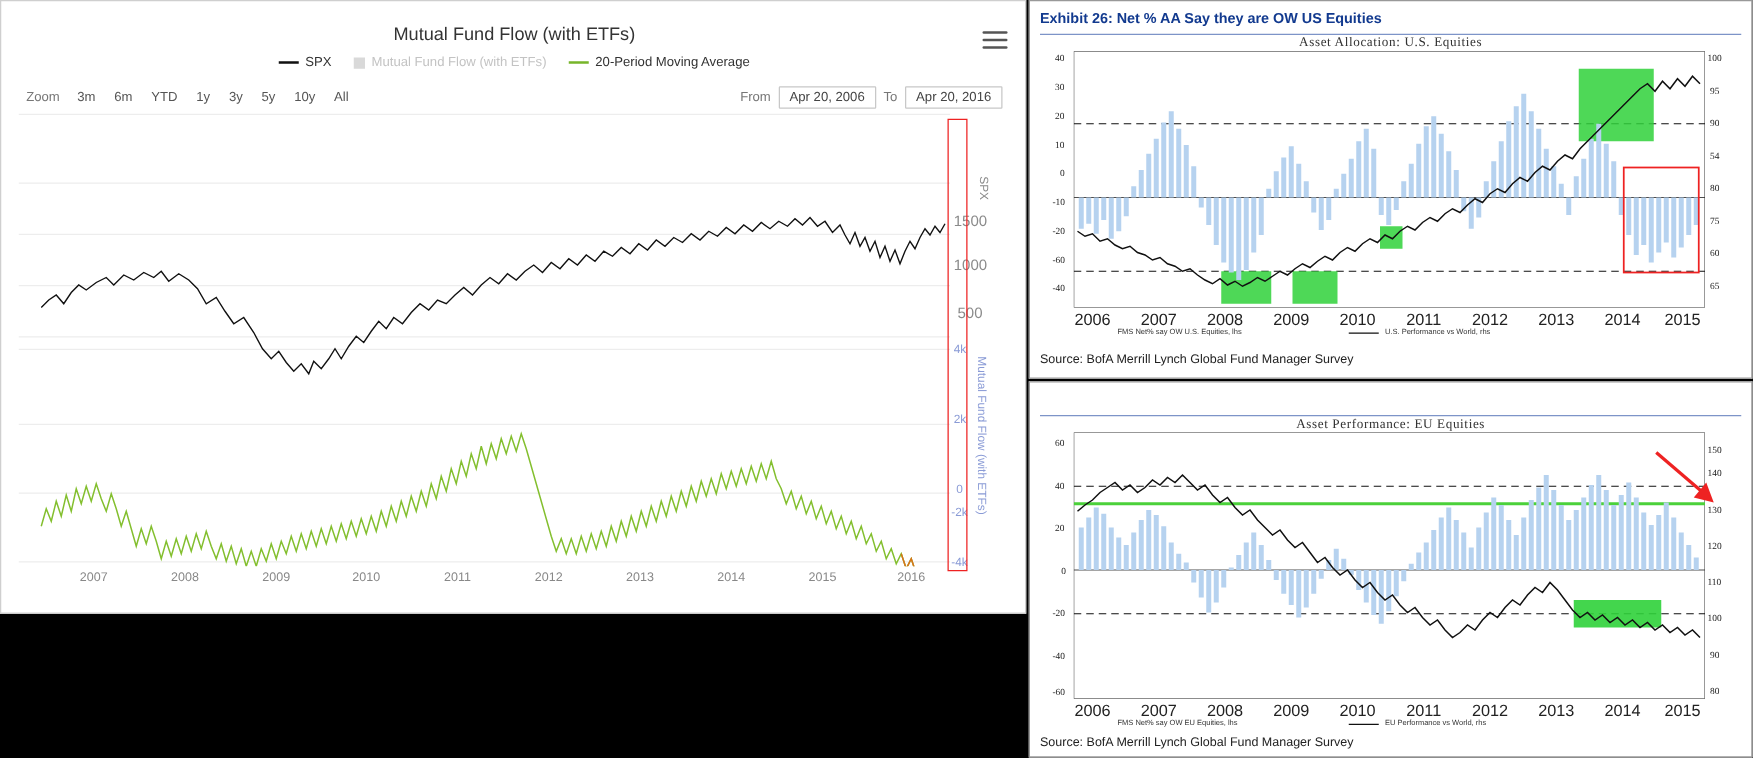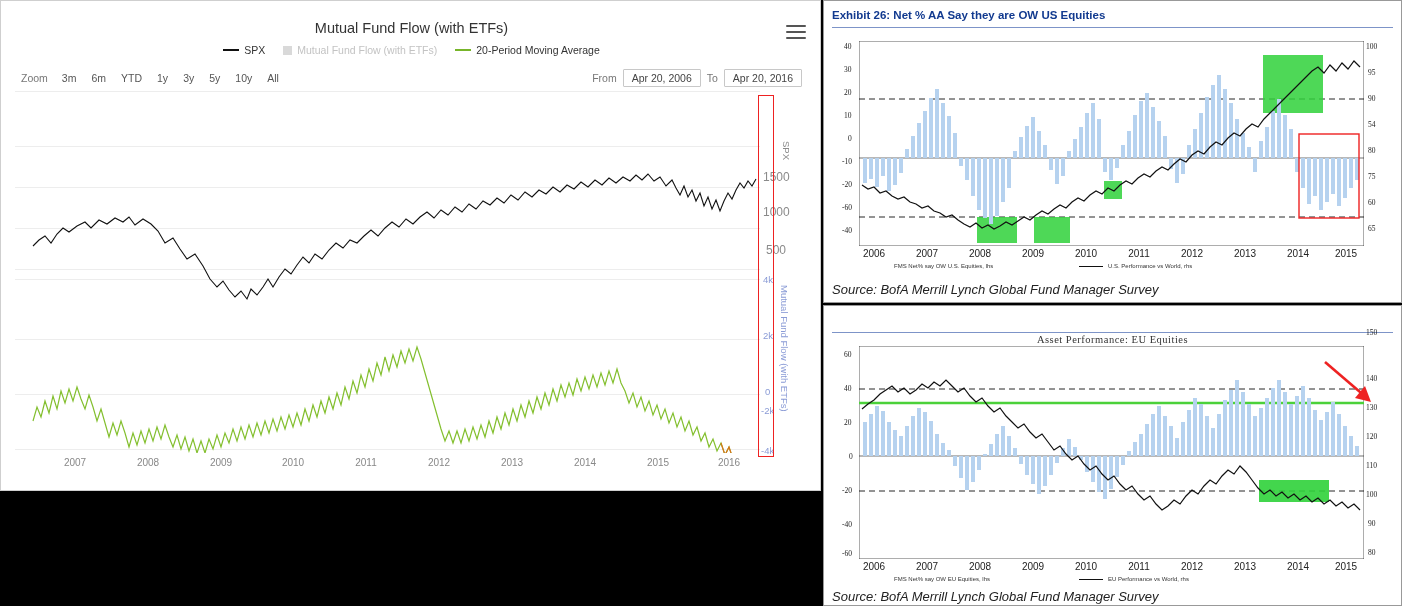--- a/index.html
+++ b/index.html
@@ -44,24 +44,24 @@
     linear-gradient(to top,#e2e6ec 0 60%,transparent 60%);}
 
   #red-box-left{position:absolute;left:757px;top:94px;width:16px;height:362px;border:1.5px solid #ee2222;box-sizing:border-box;}
 
   
   #right-top{position:absolute;left:823px;top:0;width:579px;height:303px;background:#fff;border:1px solid #999;box-sizing:border-box;}
   #right-bottom{position:absolute;left:823px;top:305px;width:579px;height:301px;background:#fff;border:1px solid #999;box-sizing:border-box;}
   .exh-title{position:absolute;left:8px;top:8px;font-size:11.5px;font-weight:bold;color:#123a8f;font-family:"Liberation Sans",sans-serif;}
   .exh-rule{position:absolute;left:8px;right:8px;top:26px;height:1px;background:#7d94c8;}
   .inner-title{position:absolute;left:0;width:100%;text-align:center;font-size:10.5px;color:#333;font-family:"Liberation Serif",serif;letter-spacing:.5px;}
-  .src{position:absolute;left:8px;font-size:13px;color:#222;font-style:italic;}
+  .src{position:absolute;left:8px;font-size:10px;color:#222;}
   .chartbox{position:absolute;box-sizing:border-box;}
   .axnum{position:absolute;font-size:7.5px;color:#222;font-family:Liberation Serif, serif;}
-  .xnum{position:absolute;font-size:10px;color:#222;transform:translateX(-50%);text-align:center;}
+  .xnum{position:absolute;font-size:13px;color:#222;transform:translateX(-50%);text-align:center;}
   .footnote{position:absolute;font-size:6px;color:#333;}
   .legend-line{position:absolute;height:1.4px;background:#111;}
 </style>
 </head>
 <body>
 
 <div id="left-panel">
 
   <div id="left-title">Mutual Fund Flow (with ETFs)</div>
 
@@ -151,20 +151,21 @@
     <span style="left:570px">2014</span>
     <span style="left:643px">2015</span>
     <span style="left:714px">2016</span>
   </div>
 
 </div>
 
 <div id="right-top">
   <div class="exh-title">Exhibit 26: Net % AA Say they are OW US Equities</div>
   <div class="exh-rule"></div>
+  <div class="inner-title" style="top:28px">Asset Allocation: U.S. Equities</div>
 
   <div class="axnum" style="left:20px;top:41px">40</div>
   <div class="axnum" style="left:20px;top:64px">30</div>
   <div class="axnum" style="left:20px;top:87px">20</div>
   <div class="axnum" style="left:20px;top:110px">10</div>
   <div class="axnum" style="left:24px;top:133px">0</div>
   <div class="axnum" style="left:18px;top:156px">-10</div>
   <div class="axnum" style="left:18px;top:179px">-20</div>
   <div class="axnum" style="left:18px;top:202px">-60</div>
   <div class="axnum" style="left:18px;top:225px">-40</div>
@@ -306,21 +307,21 @@
   <div class="inner-title" style="top:28px">Asset Performance: EU Equities</div>
 
   <div class="axnum" style="left:20px;top:44px">60</div>
   <div class="axnum" style="left:20px;top:78px">40</div>
   <div class="axnum" style="left:20px;top:112px">20</div>
   <div class="axnum" style="left:25px;top:146px">0</div>
   <div class="axnum" style="left:18px;top:180px">-20</div>
   <div class="axnum" style="left:18px;top:214px">-40</div>
   <div class="axnum" style="left:18px;top:243px">-60</div>
 
-  <div class="axnum" style="left:542px;top:22px">150</div>
+  <div class="axnum" style="left:542px;top:49px">150</div>
   <div class="axnum" style="left:542px;top:68px">140</div>
   <div class="axnum" style="left:542px;top:97px">130</div>
   <div class="axnum" style="left:542px;top:126px">120</div>
   <div class="axnum" style="left:542px;top:155px">110</div>
   <div class="axnum" style="left:542px;top:184px">100</div>
   <div class="axnum" style="left:544px;top:213px">90</div>
   <div class="axnum" style="left:544px;top:242px">80</div>
 
   <svg class="chartbox" style="left:35px;top:40px;width:505px;height:213px" viewBox="0 0 505 213">
     <rect x="0" y="0" width="505" height="213" fill="none" stroke="#333" stroke-width="0.8"></rect>

